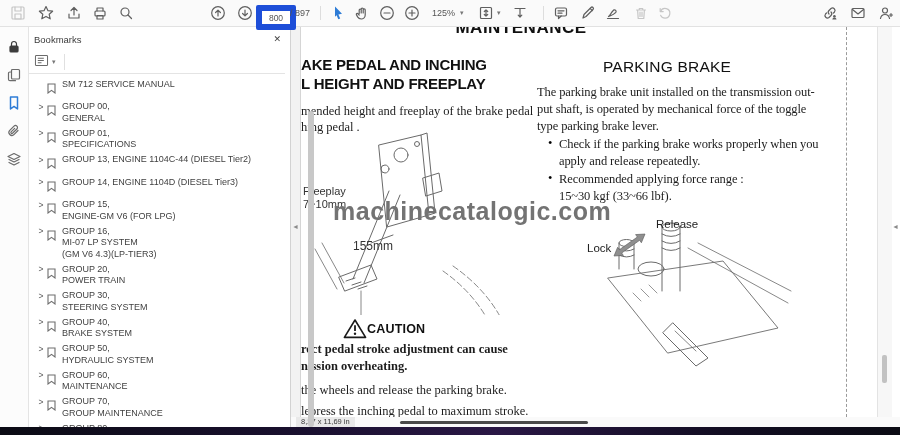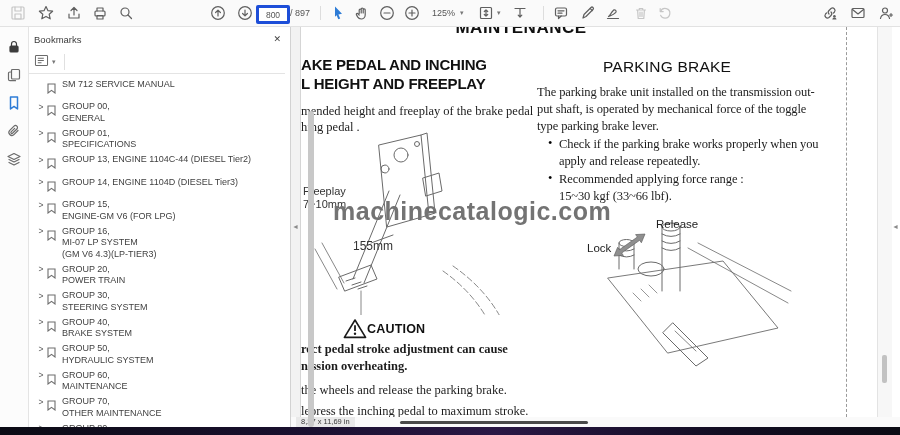--- a/index.html
+++ b/index.html
@@ -7,21 +7,21 @@
        font-family:"Liberation Sans",sans-serif;-webkit-font-smoothing:antialiased;}
   
   .toolbar{position:absolute;left:0;top:0;width:900px;height:26px;background:#fafafa;
            border-bottom:1px solid #e2e2e2;z-index:30;}
   .tb{position:absolute;top:5px;width:16px;height:16px;display:flex;align-items:center;justify-content:center;cursor:pointer;}
   .tb svg{width:16px;height:16px;stroke:#5f5f5f;fill:none;stroke-width:1.2;stroke-linecap:round;stroke-linejoin:round;}
   .tb.dis svg{stroke:#c6c6c6;}
   .tb-text{position:absolute;top:8px;font-size:9px;color:#555;white-space:nowrap;}
   .caret{position:absolute;top:9px;font-size:7px;color:#777;line-height:8px;}
   .sep{position:absolute;top:6px;width:1px;height:14px;background:#dddddd;}
-  .page-input{position:absolute;left:256px;top:5px;width:28px;height:13px;border:3px solid #1d4ed8;
+  .page-input{position:absolute;left:256px;top:5px;width:28px;height:13px;border:6px solid #1d4ed8;
               border-radius:2px;background:#fff;font-size:8.5px;color:#555;text-align:center;
               font-family:"Liberation Sans",sans-serif;padding:0;}
   
   .rail{position:absolute;left:0;top:27px;width:28px;height:400px;background:#fcfcfc;border-right:1px solid #e4e4e4;z-index:20;}
   .rail .tb{position:relative;left:6px;top:0;margin-top:12px;}
   .rail svg{width:16px;height:16px;stroke:#6b6b6b;fill:none;stroke-width:1.2;stroke-linecap:round;stroke-linejoin:round;}
   
   .panel{position:absolute;left:29px;top:27px;width:261px;height:408px;background:#fff;z-index:18;}
   .panel-border{position:absolute;left:290px;top:27px;width:1px;height:400px;background:#d2d2d2;z-index:19;}
   .panel-head{position:absolute;left:5px;top:4px;right:6px;height:16px;display:flex;align-items:center;}
@@ -392,21 +392,21 @@
           <span class="bm-line">MAINTENANCE</span>
         </span>
     </div>
     <div class="bm-item">
       <span class="bm-chev">&gt;</span>
       <span class="bm-ico"><svg viewBox="0 0 9 11">
             <path d="M1 1h7v9L4.5 7.4 1 10z"></path>
           </svg></span>
       <span class="bm-text">
           <span class="bm-line">GROUP 70,</span>
-          <span class="bm-line">OTHER MAINTENANCE</span>
+          <span class="bm-line">GROUP MAINTENANCE</span>
         </span>
     </div>
     <div class="bm-item">
       <span class="bm-chev">&gt;</span>
       <span class="bm-ico"><svg viewBox="0 0 9 11">
             <path d="M1 1h7v9L4.5 7.4 1 10z"></path>
           </svg></span>
       <span class="bm-text">
           <span class="bm-line">GROUP 80,</span>
           <span class="bm-line">CIRCUIT DIAGRAM</span>

